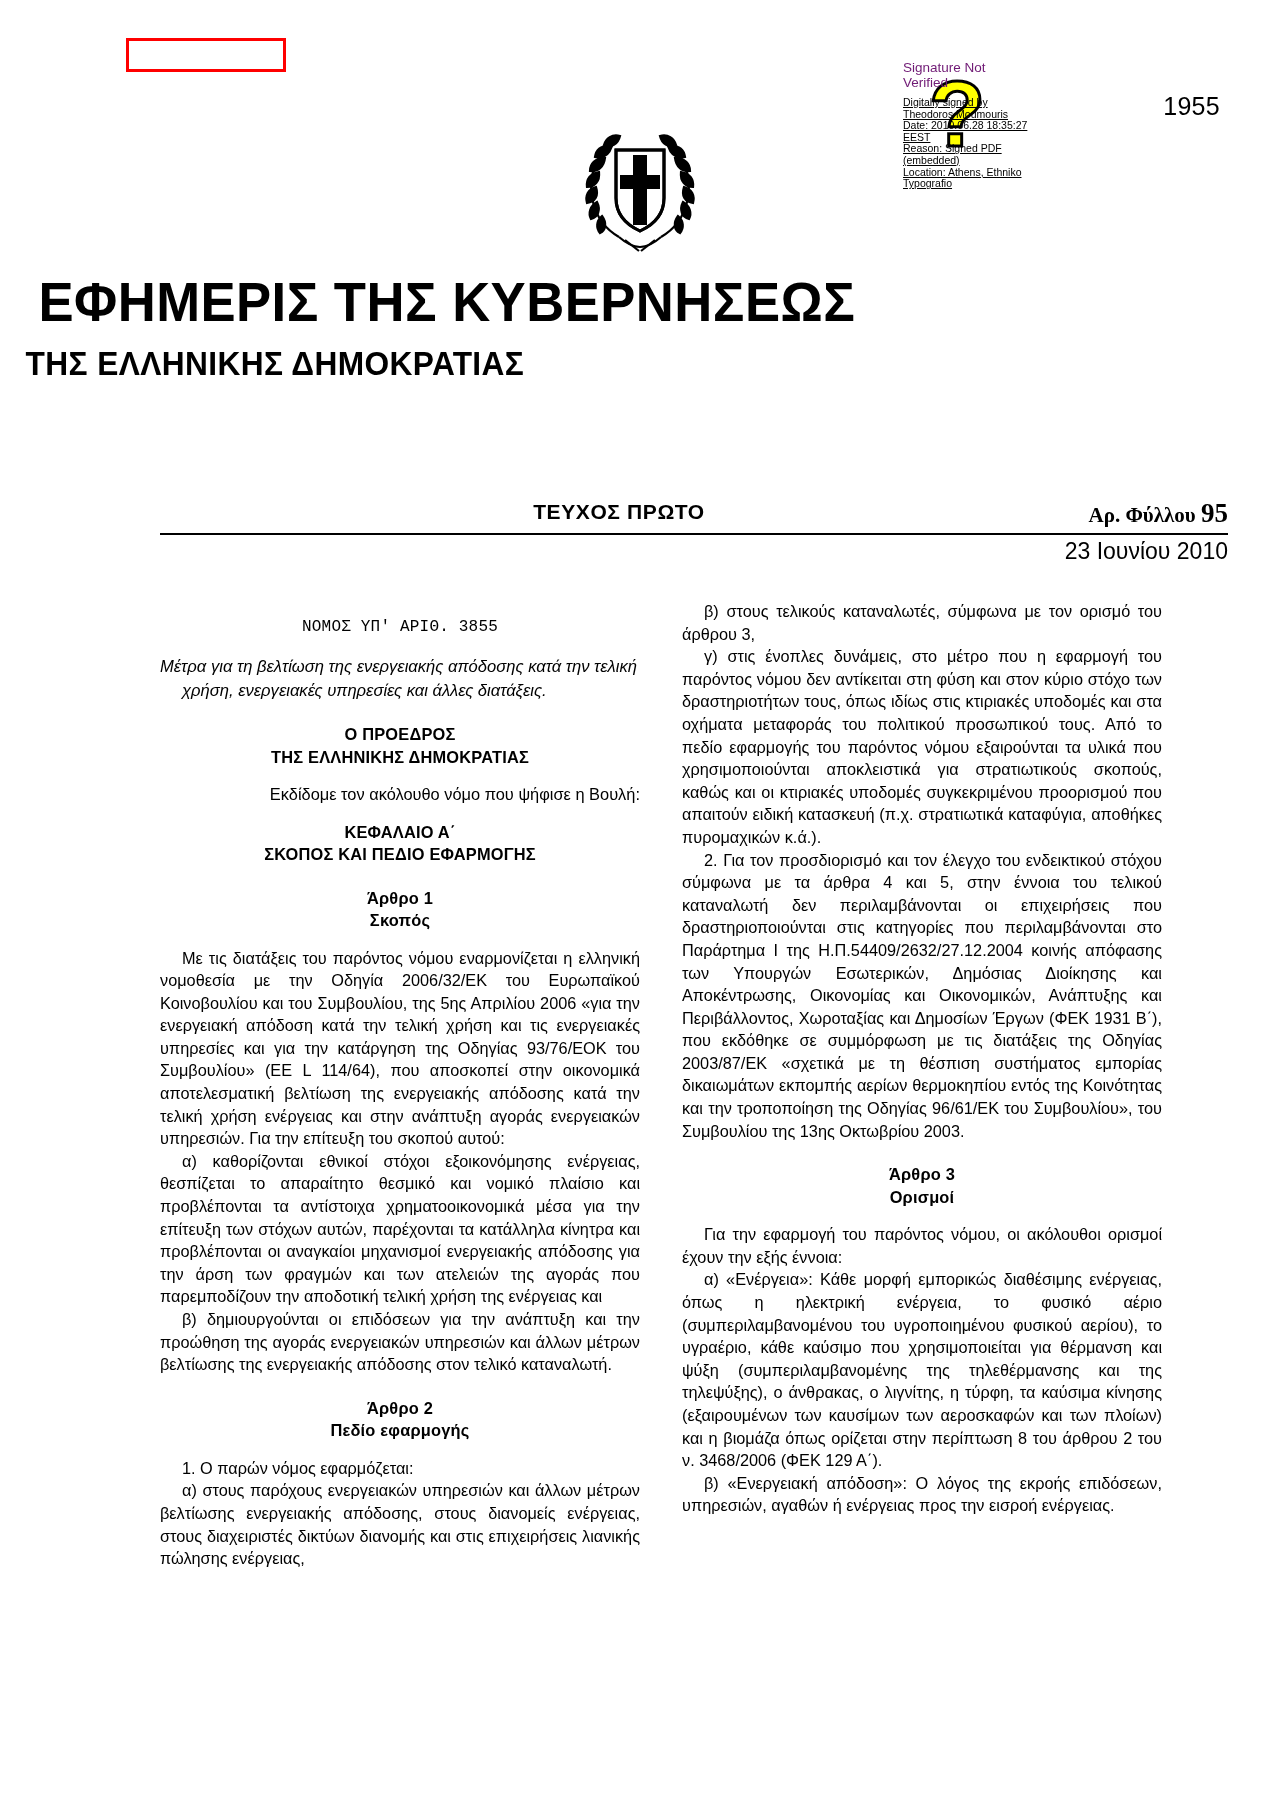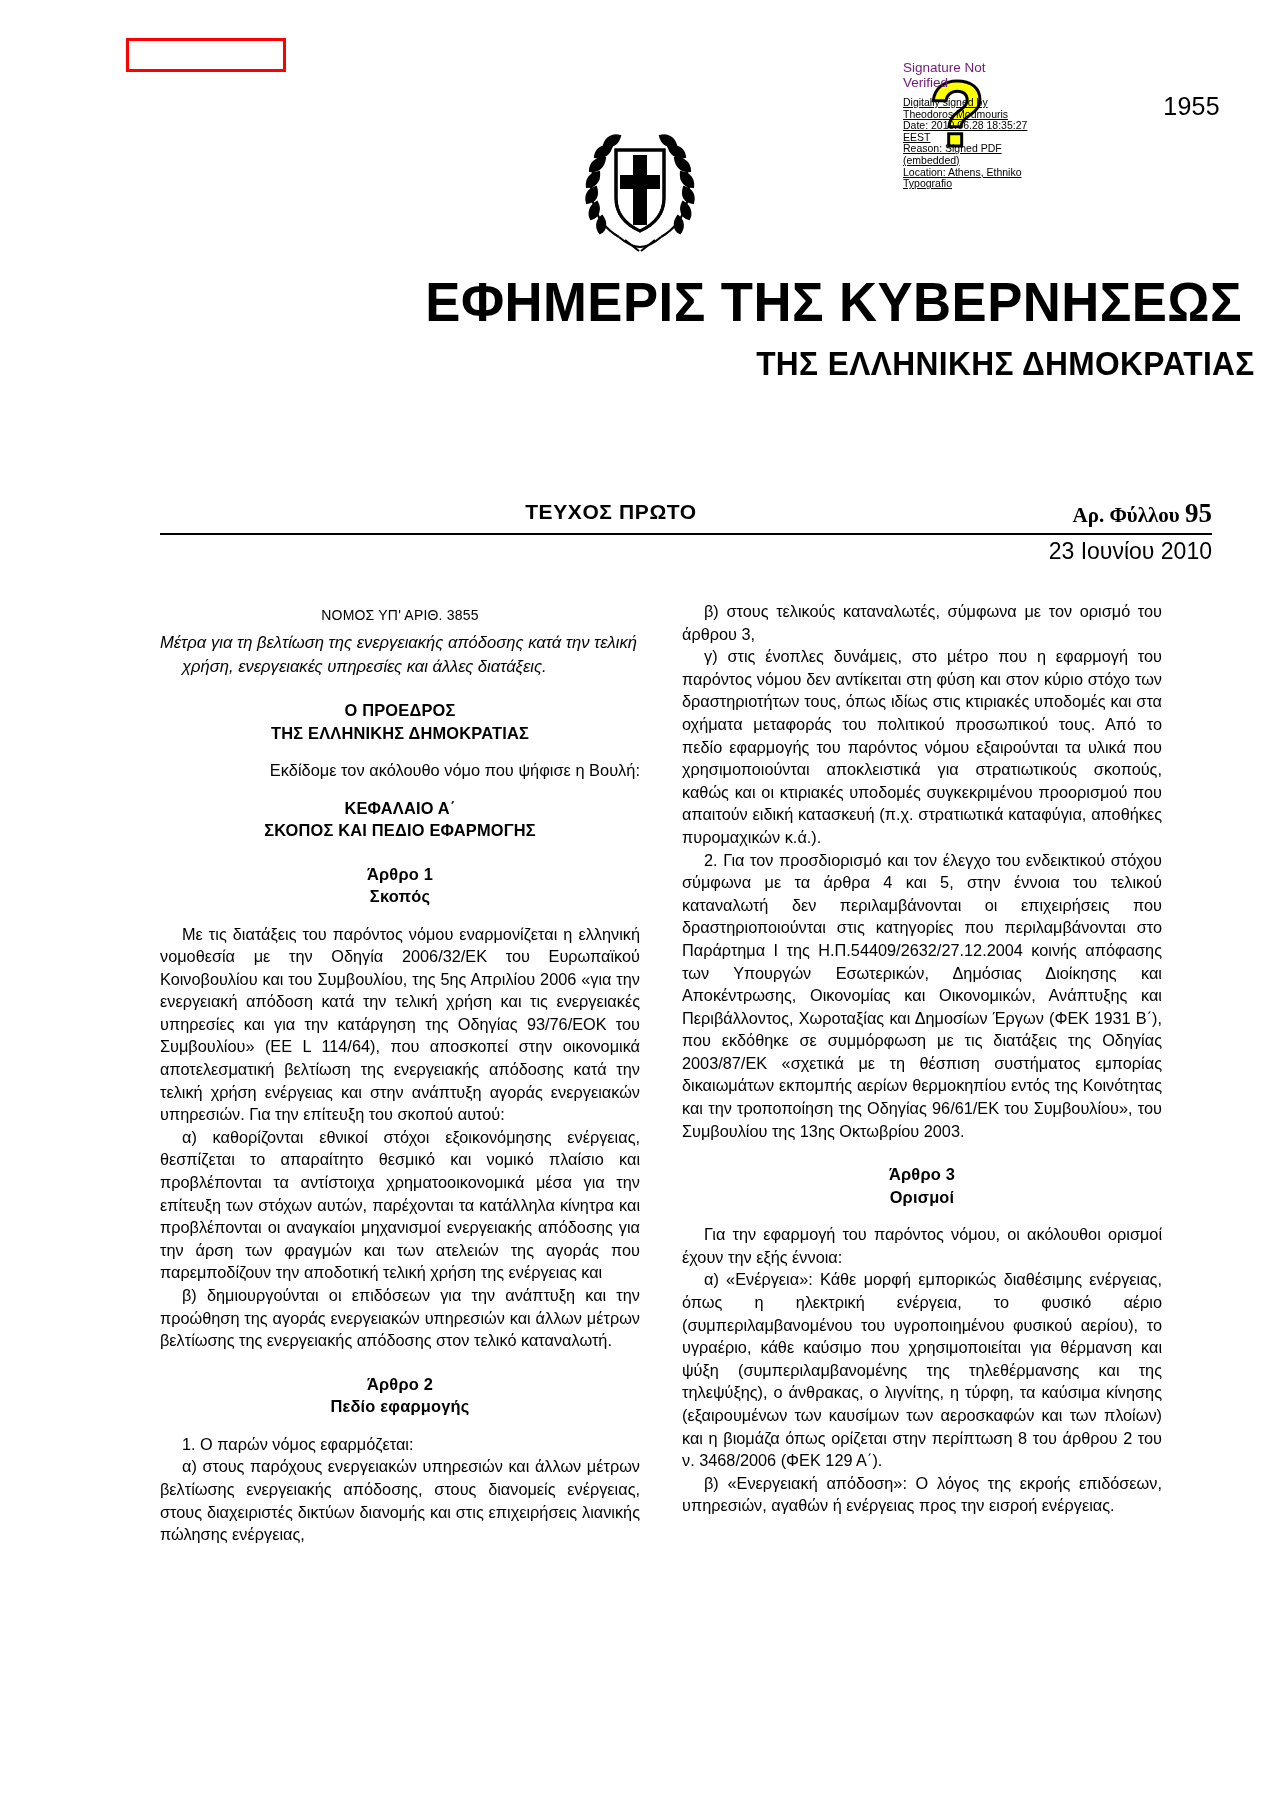--- a/index.html
+++ b/index.html
@@ -99,22 +99,21 @@
     height: 140px;
   }
   .emblem svg { display: block; width: 150px; height: 140px; }
 
   
   .masthead {
     position: absolute;
     left: 0;
     right: 0;
     top: 272px;
-    text-align: right;
-    padding-left: 17px;
+    text-align: left;
   }
   .masthead-title {
     font-size: 56px;
     font-weight: bold;
     letter-spacing: 0.5px;
     line-height: 60px;
     transform: scaleX(0.94);
     white-space: nowrap;
   }
   .masthead-subtitle {
@@ -124,21 +123,21 @@
     letter-spacing: 0.4px;
     line-height: 36px;
     transform: scaleX(0.96);
     white-space: nowrap;
   }
 
   
   .issue-bar {
     position: absolute;
     left: 160px;
-    right: 68px;
+    right: 52px;
     top: 500px;
     height: 62px;
   }
   .issue-row-top {
     position: relative;
     height: 34px;
   }
   .issue-kind {
     position: absolute;
     left: 0;
@@ -202,25 +201,26 @@
     hyphens: manual;
   }
 
   p.para {
     margin: 0;
     text-indent: 22px;
     text-align: justify;
   }
 
   p.law-number {
-    margin: 4px;
+    margin: 16px;
     text-align: center;
-    font-size: 14px;
+    font-size: 16px;
     line-height: 23px;
     letter-spacing: 0.2px;
+    font-family: Liberation Mono, monospace;
   }
   p.law-title {
     margin: 2px 0 0 0;
     font-style: italic;
     font-size: 16.6px;
     line-height: 23.5px;
     text-align: left;
     text-indent: -22px;
     padding-left: 22px;
   }

